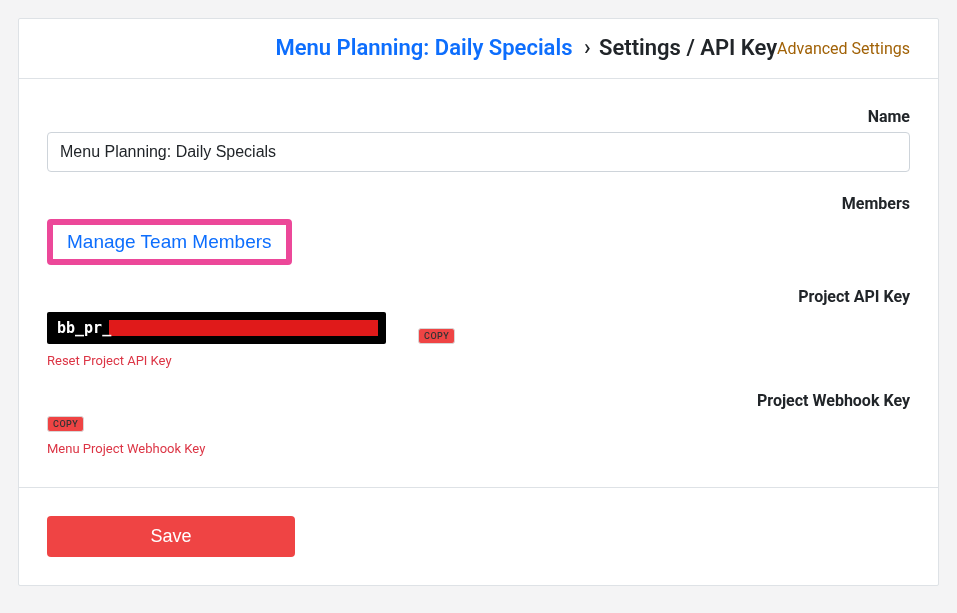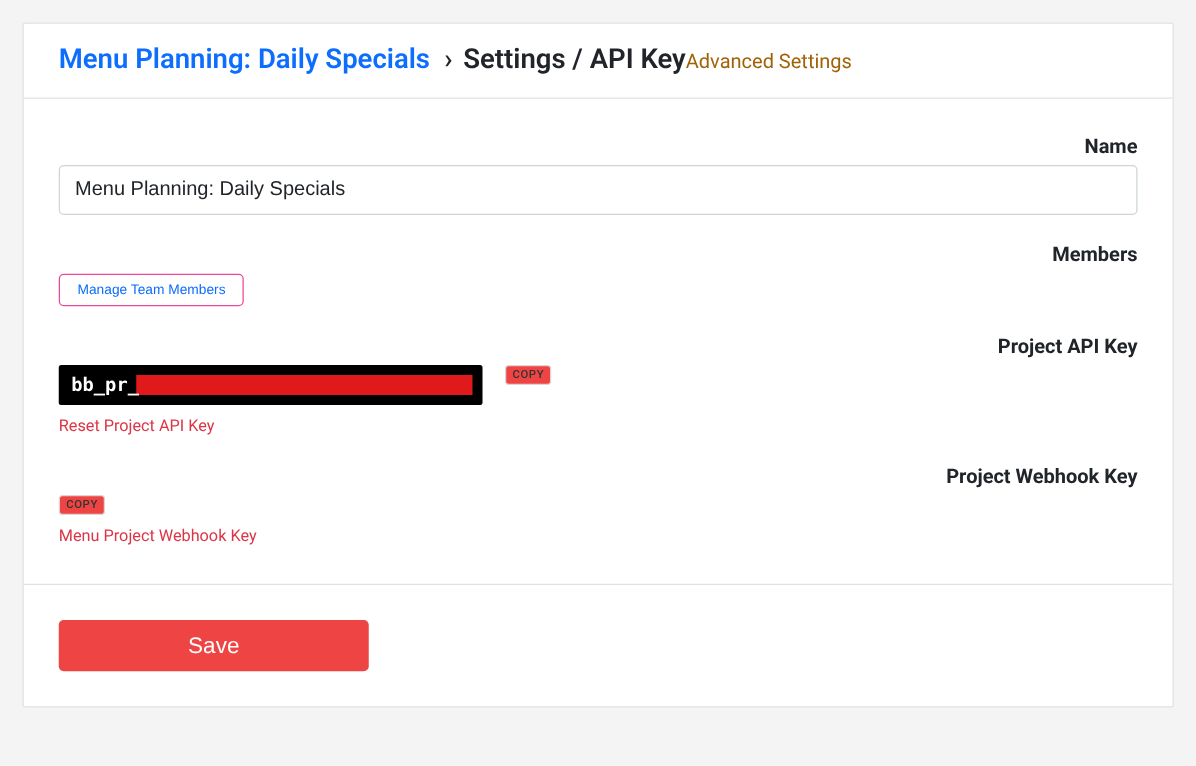--- a/index.html
+++ b/index.html
@@ -10,21 +10,21 @@
       color: #212529;
       font-size: 16px;
     }
     .card {
       background: #fff;
       border: 1px solid #dee2e6;
       border-radius: 2px;
     }
     .card-header {
       display: flex;
-      justify-content: flex-start;
+      justify-content: flex-end;
       align-items: center;
       padding: 16px 28px 17px 28px;
       border-bottom: 1px solid #dee2e6;
     }
     .breadcrumb {
       font-size: 22px;
       font-weight: 600;
       line-height: 1.2;
     }
     .breadcrumb a {
@@ -63,31 +63,31 @@
       color: #212529;
       background: #fff;
       border: 1px solid #ced4da;
       border-radius: 4px;
       line-height: 1.5;
     }
     .section { margin-bottom: 22px; }
     .btn-outline {
       display: inline-block;
       padding: 6px 14px;
-      font-size: 11px;
+      font-size: 19px;
       color: #0d6efd;
       background: #fff;
-      border: 1px solid #ec4899;
+      border: 6px solid #ec4899;
       border-radius: 4px;
       cursor: pointer;
     }
     .keybox-row {
       display: flex;
-      align-items: flex-start;
-      gap: 18px;
+      align-items: flex-end;
+      gap: 32px;
       margin-bottom: 6px;
     }
     .keybox {
       position: relative;
       background: #000;
       height: 32px;
       width: 339px;
       border-radius: 2px;
       overflow: hidden;
       display: flex;

